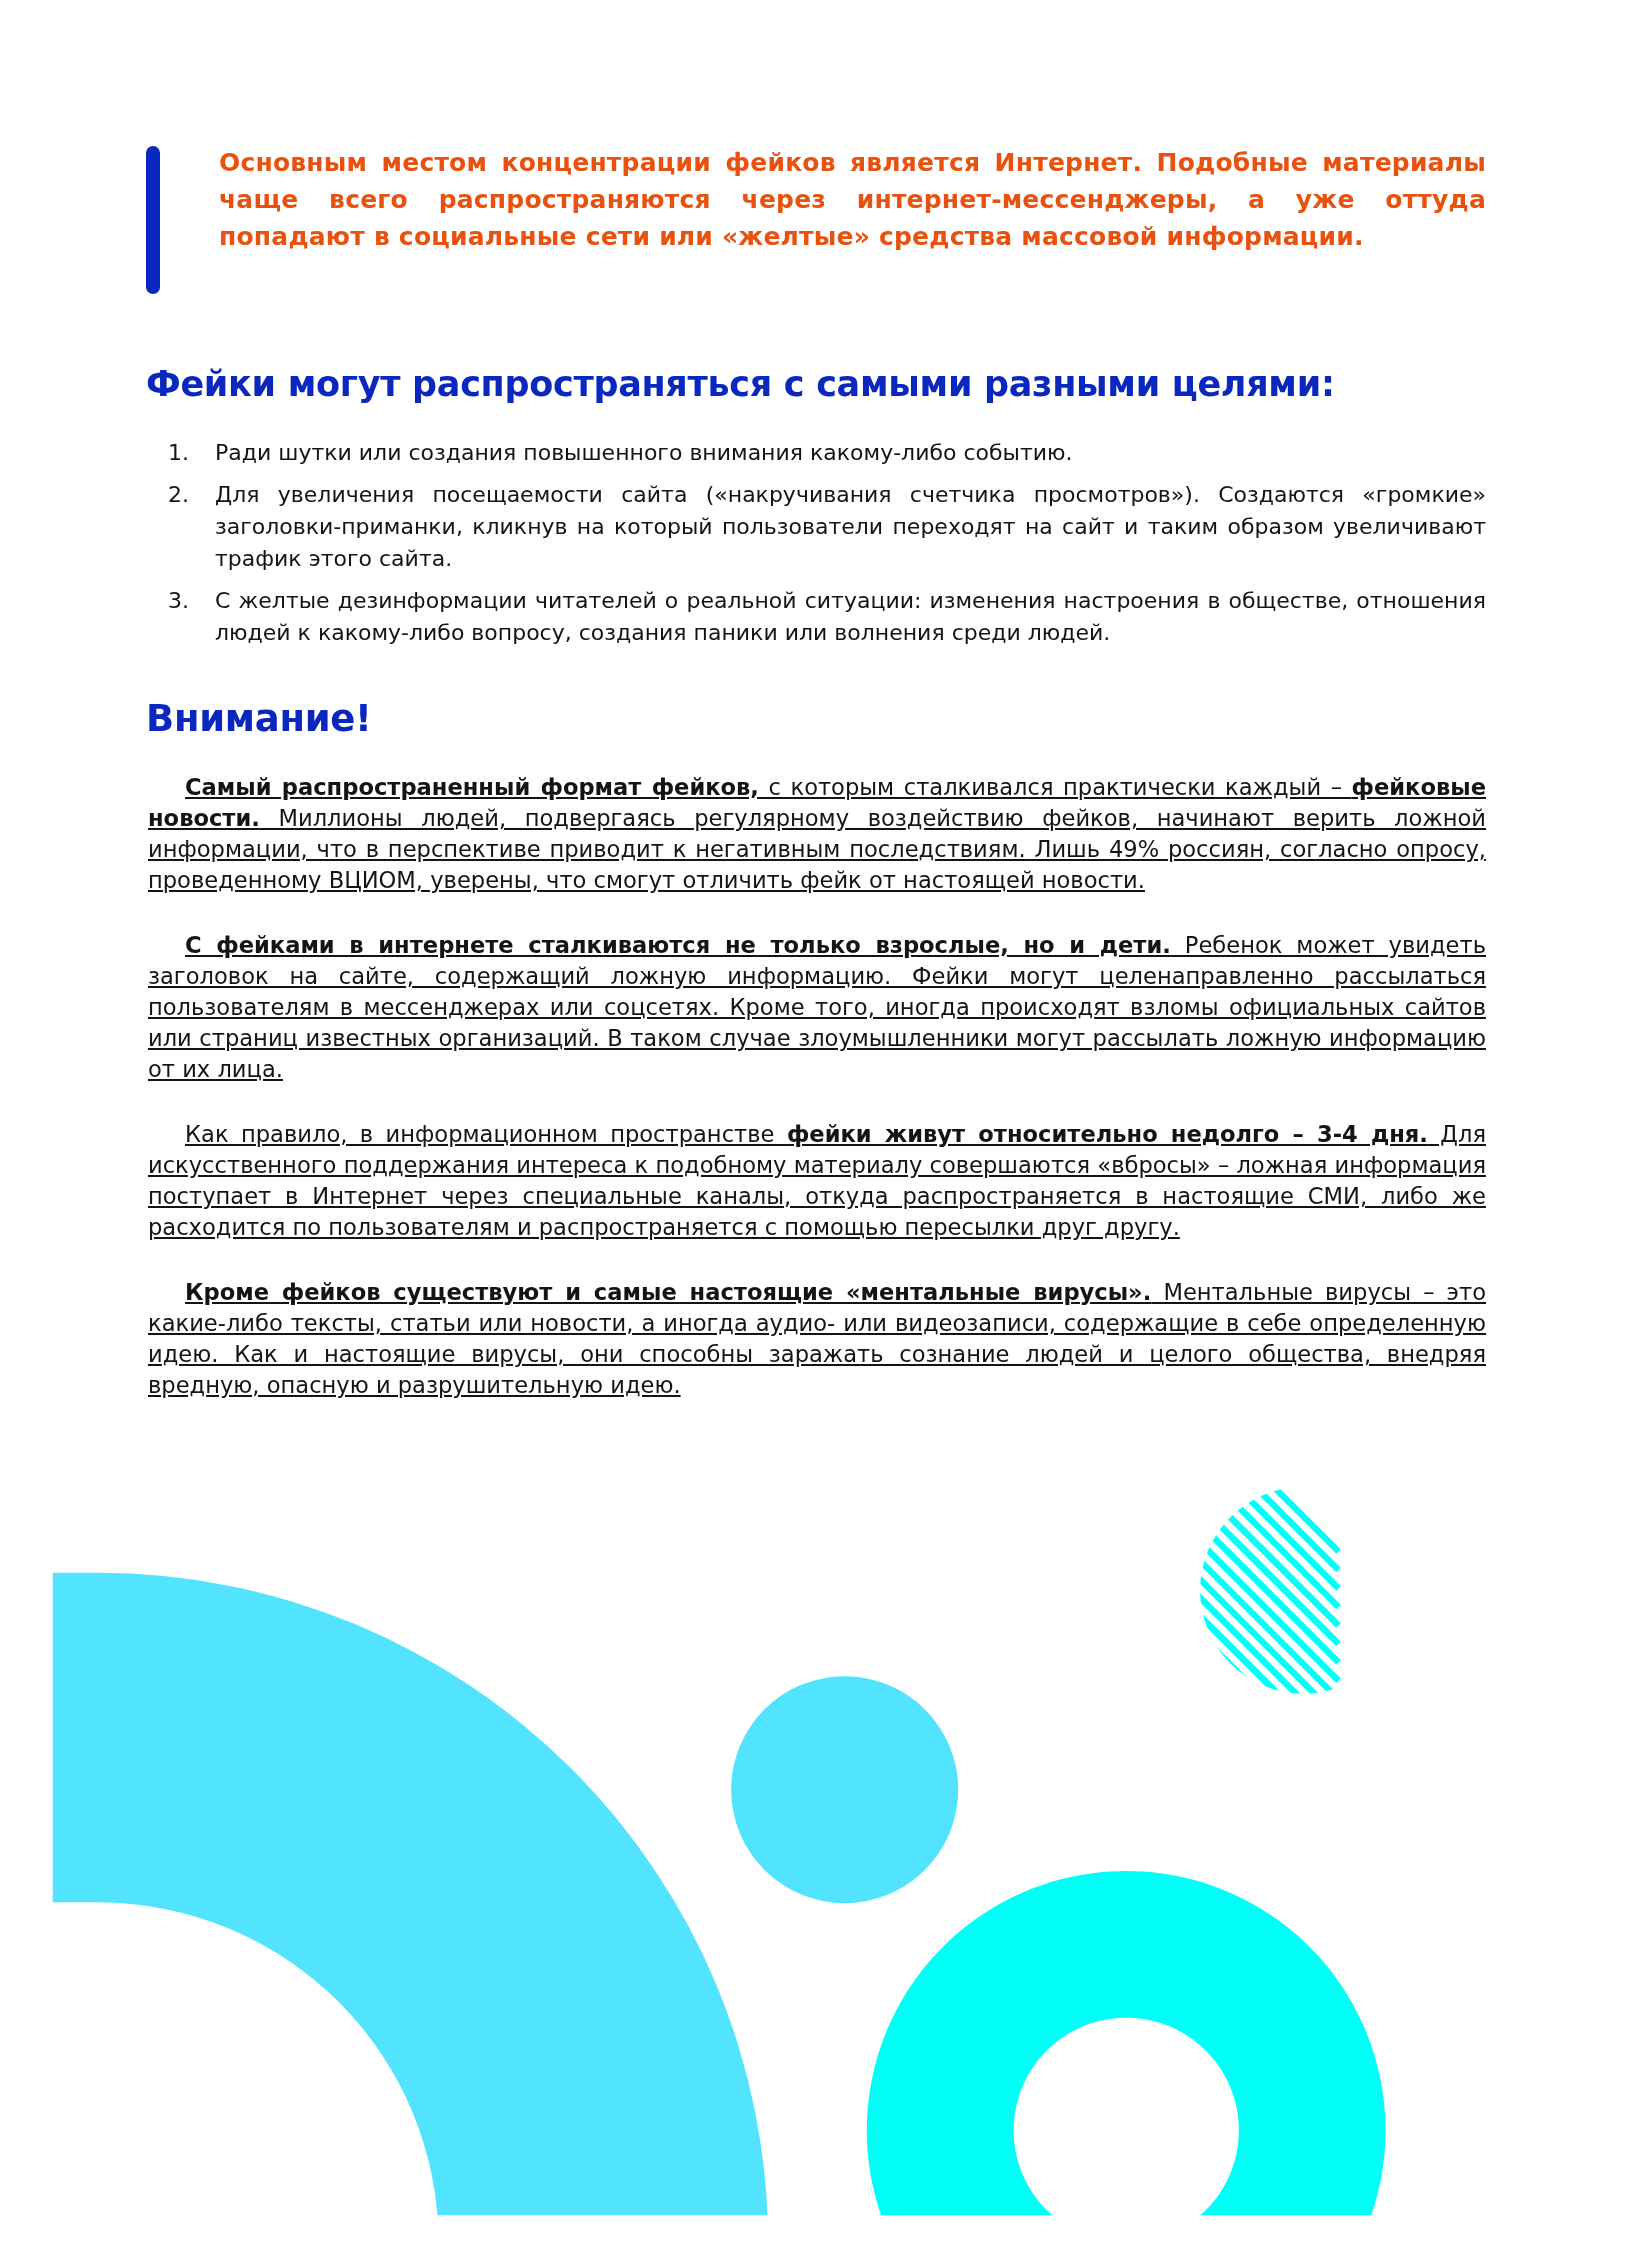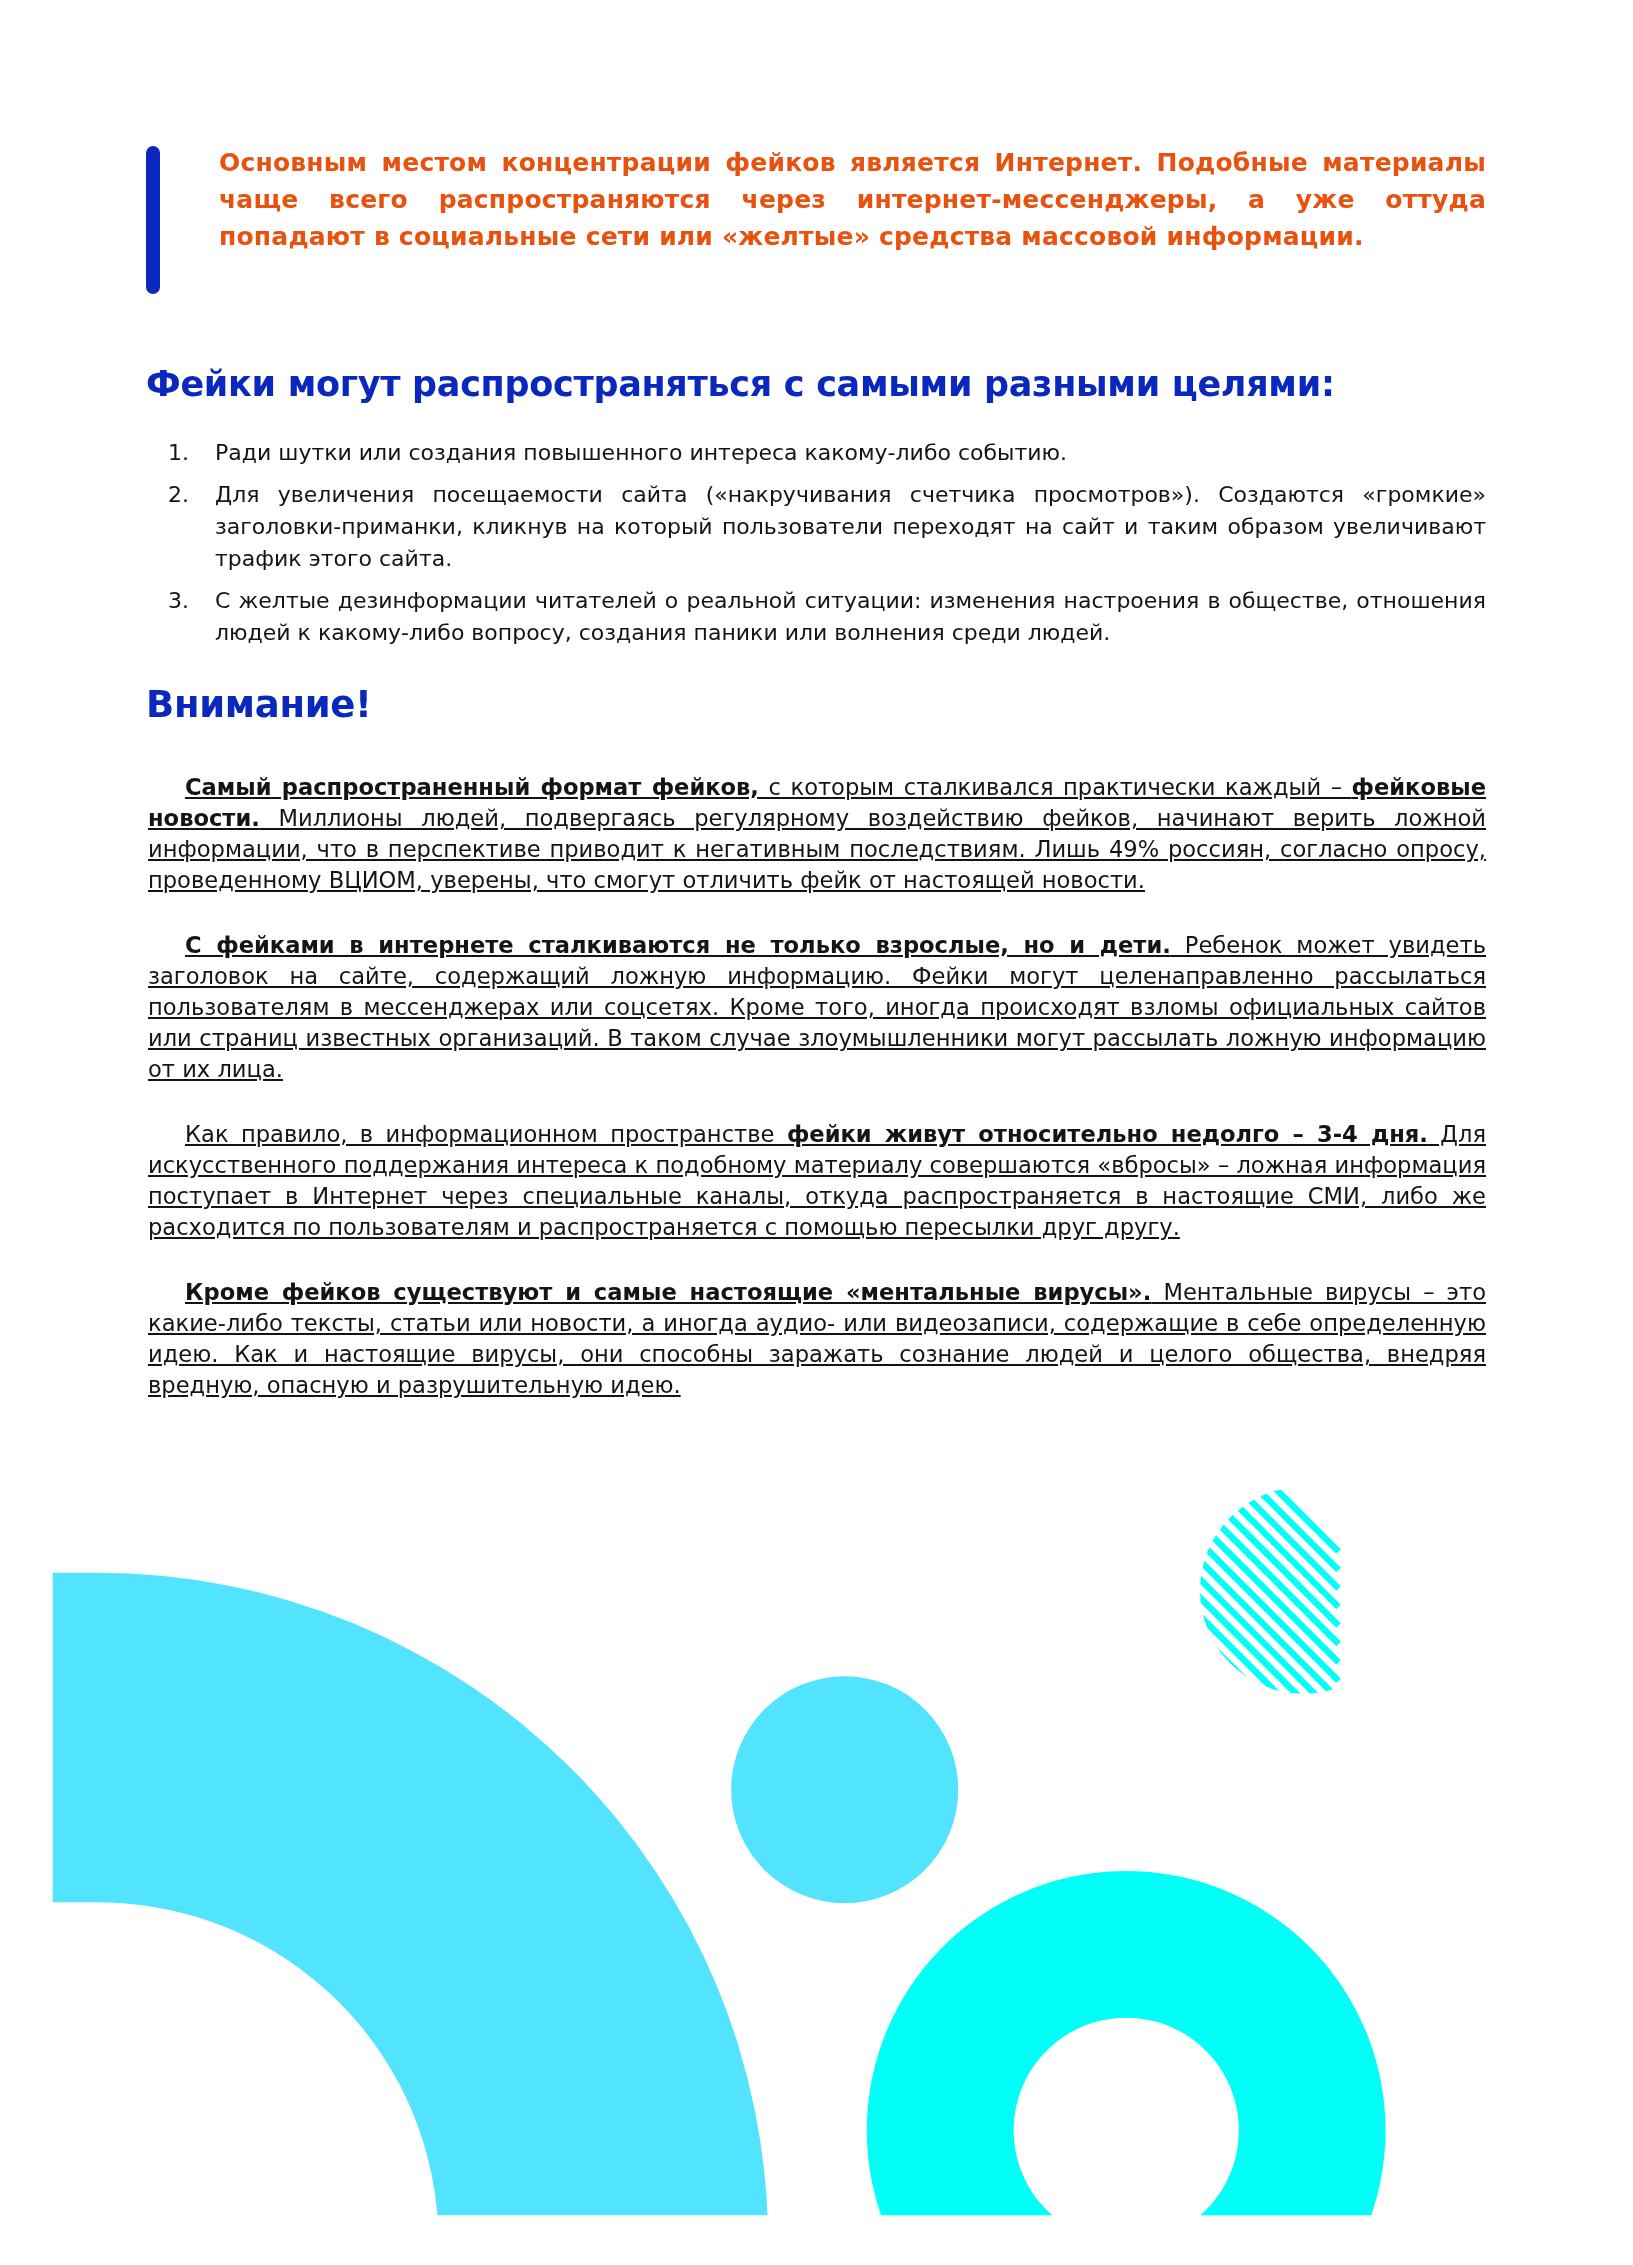--- a/index.html
+++ b/index.html
@@ -5,21 +5,21 @@
   html, body { margin: 0; padding: 0; background: #ffffff; }
   body { width: 1634px; height: 2266px; position: relative; overflow: hidden; font-family: "DejaVu Sans", "Liberation Sans", sans-serif; color: #141414; }
   .page { position: absolute; left: 0; top: 0; width: 1634px; height: 1870px; }
 
   .callout { position: absolute; left: 146px; top: 144px; width: 1340px; }
   .callout-bar { position: absolute; left: 0; top: 1.8px; width: 14px; height: 148px; background: #0A28BE; border-radius: 7.4px; }
   .callout-text { margin-left: 73px; color: #E8520E; font-weight: bold; font-size: 25px; line-height: 37px; text-align: justify; letter-spacing: 0.2px; }
 
   .heading { position: absolute; left: 146px; color: #0A28BE; font-weight: bold; margin: 0; letter-spacing: -0.3px; text-align: right; }
   .h-goals { top: 362px; font-size: 35px; line-height: 44px; white-space: nowrap; }
-  .h-attention { top: 683px; font-size: 37px; line-height: 44px; }
+  .h-attention { top: 697px; font-size: 37px; line-height: 44px; }
 
   .goals-list { position: absolute; left: 146px; top: 437px; width: 1340px; margin: 0; padding: 0; list-style: none; }
   .goals-list li { position: relative; padding-left: 69px; font-size: 22px; line-height: 32px; text-align: justify; margin-bottom: 10px; }
   .goals-list .num { position: absolute; left: 22px; top: 0; }
 
   .body-text { position: absolute; left: 148px; top: 772px; width: 1338px; }
   .body-text p { margin: 0 0 34px 0; font-size: 22.6px; line-height: 31px; text-align: justify; text-indent: 37px; text-decoration: underline; }
   .body-text b { font-weight: bold; }
 
   .deco { position: absolute; left: 0; top: 0; width: 1634px; height: 2266px; pointer-events: none; }
@@ -32,21 +32,21 @@
   <div class="callout">
     <div class="callout-bar"></div>
     <div class="callout-text">Основным местом концентрации фейков является Интернет. Подобные материалы чаще всего распространяются через интернет-мессенджеры, а уже оттуда попадают в социальные сети или «желтые» средства массовой информации.</div>
   </div>
 
   <h2 class="heading h-goals">Фейки могут распространяться с самыми разными целями:</h2>
 
   <ol class="goals-list">
     <li>
       <span class="num">1.</span>
-      <span>Ради шутки или создания повышенного интереса какому-либо событию.</span>
+      <span>Ради шутки или создания повышенного внимания какому-либо событию.</span>
     </li>
     <li>
       <span class="num">2.</span>
       <span>Для увеличения посещаемости сайта («накручивания счетчика просмотров»). Создаются «громкие» заголовки-приманки, кликнув на который пользователи переходят на сайт и таким образом увеличивают трафик этого сайта.</span>
     </li>
     <li>
       <span class="num">3.</span>
       <span>С желтые дезинформации читателей о реальной ситуации: изменения настроения в обществе, отношения людей к какому-либо вопросу, создания паники или волнения среди людей.</span>
     </li>
   </ol>

